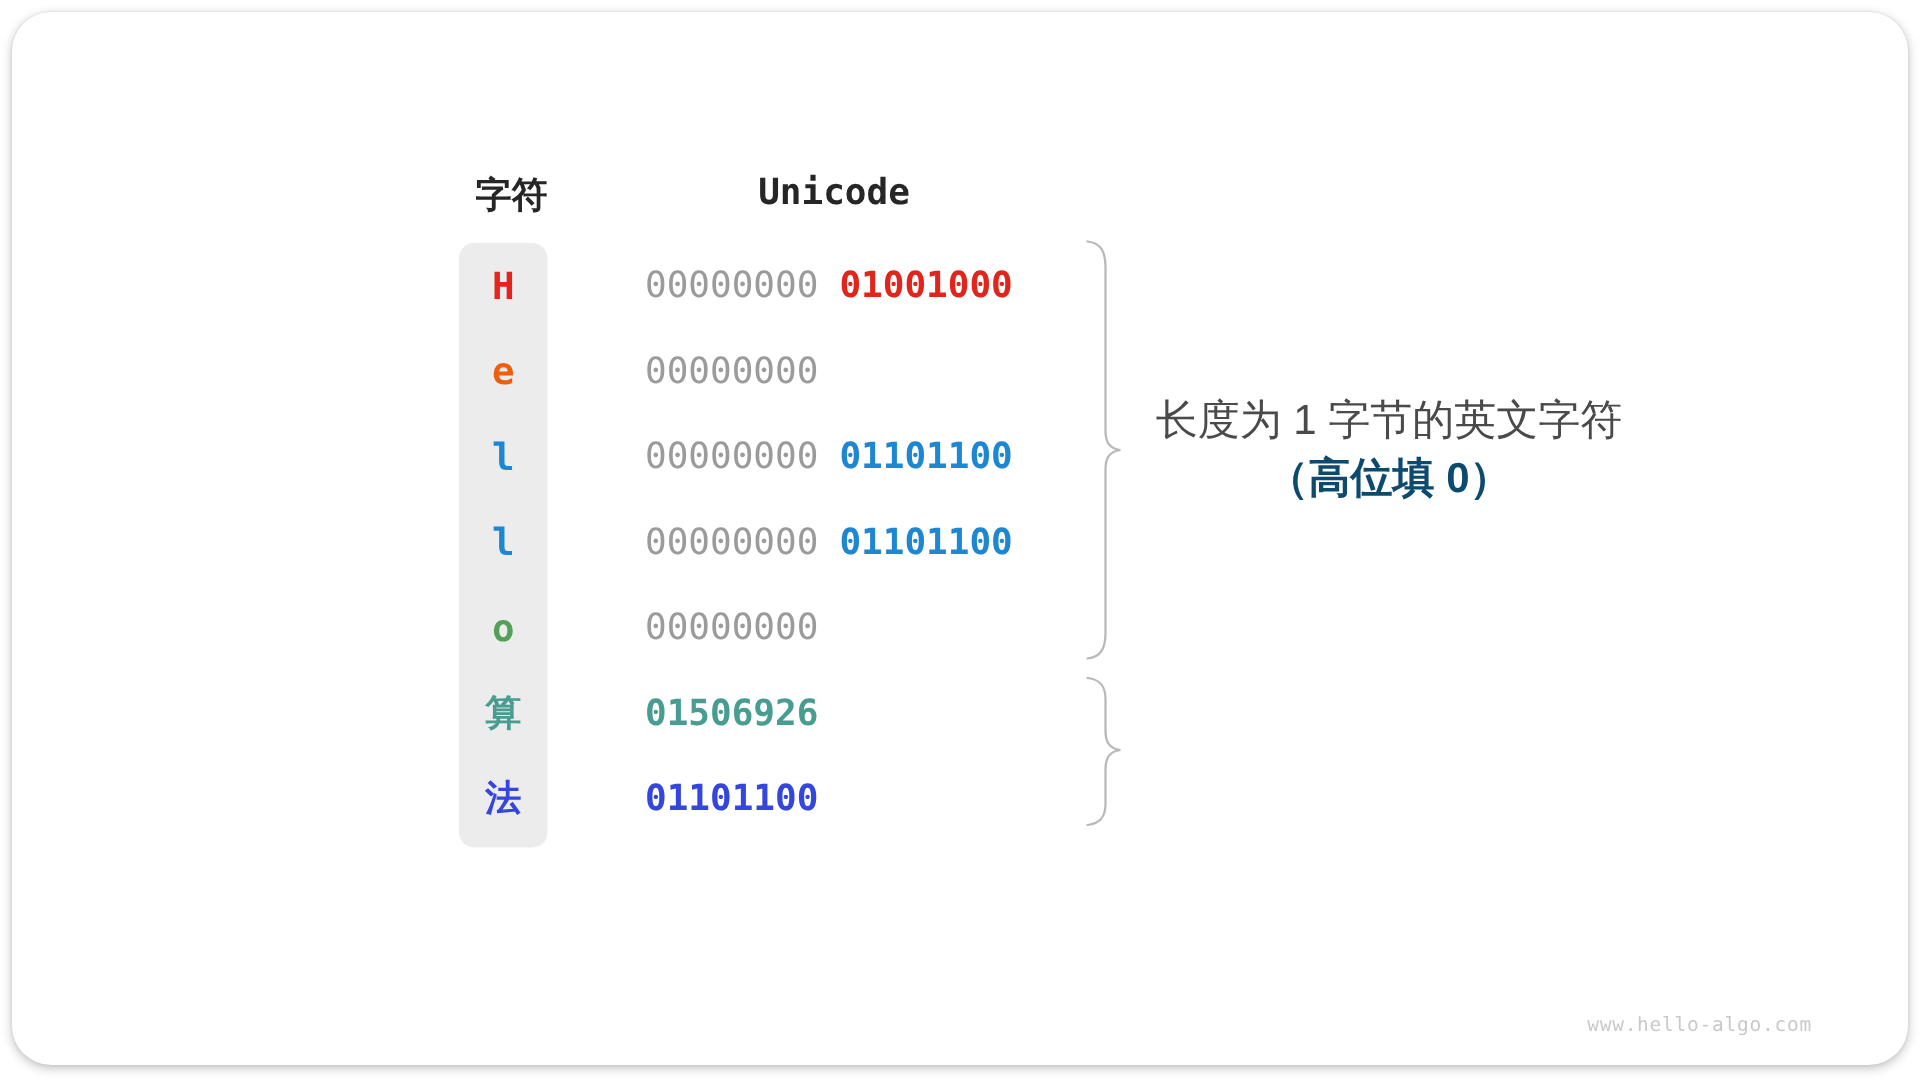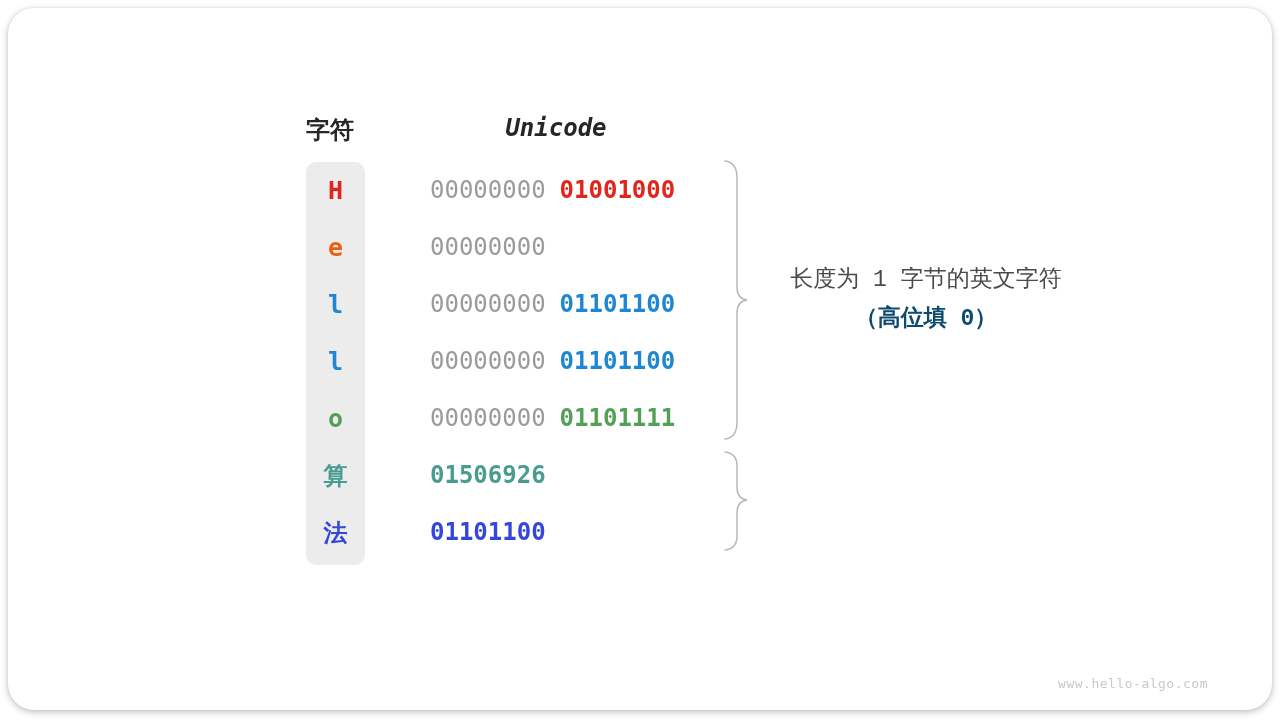--- a/index.html
+++ b/index.html
@@ -10,25 +10,25 @@
   }
   .card {
     position:absolute; left:8px; top:8px; width:1264px; height:702px;
     background:#ffffff; border-radius:26px;
     box-shadow:0 2px 7px rgba(0,0,0,0.25), 0 0 2px rgba(0,0,0,0.10);
   }
   .mono { font-family:"DejaVu Sans Mono","Liberation Mono",monospace; }
 
   .col-header-char {
     position:absolute; left:306px; top:114px; width:59px; height:30px;
-    text-align:left; font-size:24px; font-weight:700; color:#262626;
+    text-align:right; font-size:24px; font-weight:700; color:#262626;
   }
   .col-header-unicode {
     position:absolute; left:430px; top:114px; width:252px; height:30px;
-    text-align:center; font-size:24px; font-weight:700; color:#262626;font-style:italic;
+    text-align:center; font-size:24px; font-weight:700; color:#262626;
   }
 
   .char-col-bg {
     position:absolute; left:306px; top:162px; width:59px; height:403px;
     background:#ececec; border-radius:10px;
   }
 
   .row { position:absolute; left:0; width:1280px; height:57px; }
   .row .char-cell {
     position:absolute; left:306px; top:0; width:59px; height:57px;
@@ -38,21 +38,21 @@
     position:absolute; left:430px; top:0; height:57px; line-height:57px;
     display:flex; gap:14px; font-size:24px;
   }
   .byte.regular { font-weight:400; }
   .byte.bold    { font-weight:700; }
 
   .brace-svg { position:absolute; left:0; top:0; pointer-events:none; color:#b8b8b8; }
 
   .ann {
     position:absolute; width:332px; text-align:center;
-    color:#4a4a4a; font-size:23px; line-height:30px;font-family:Liberation Mono, monospace;
+    color:#4a4a4a; font-size:28px; line-height:30px;
   }
   .ann-ascii   { left:760px; top:265px; }
   .ann-chinese { left:760px; top:486px; }
   .ann .sub { color:#0c4a6e; font-weight:700; margin-top:9px; }
 
   .watermark {
     position:absolute; top:676px; right:72px;
     font-size:13px; letter-spacing:0.5px; color:#c9c9c9;
   }
 </style>
@@ -95,21 +95,20 @@
     <div class="bin mono">
       <span class="byte regular" style="color: rgb(155, 155, 155);">00000000</span>
       <span class="byte bold" style="color: rgb(30, 135, 210);">01101100</span>
     </div>
   </div>
 
   <div class="row" style="top:390px">
     <div class="char-cell mono" style="color: rgb(85, 160, 87);">o</div>
     <div class="bin mono">
       <span class="byte regular" style="color: rgb(155, 155, 155);">00000000</span>
-      <span class="byte bold" style="color: rgb(85, 160, 87);">01101111</span>
     </div>
   </div>
 
   <div class="row" style="top:447px">
     <div class="char-cell" style="font-size: 24px; color: rgb(73, 156, 144);">算</div>
     <div class="bin mono">
       <span class="byte bold" style="color: rgb(73, 156, 144);">01506926</span>
     </div>
   </div>
 

